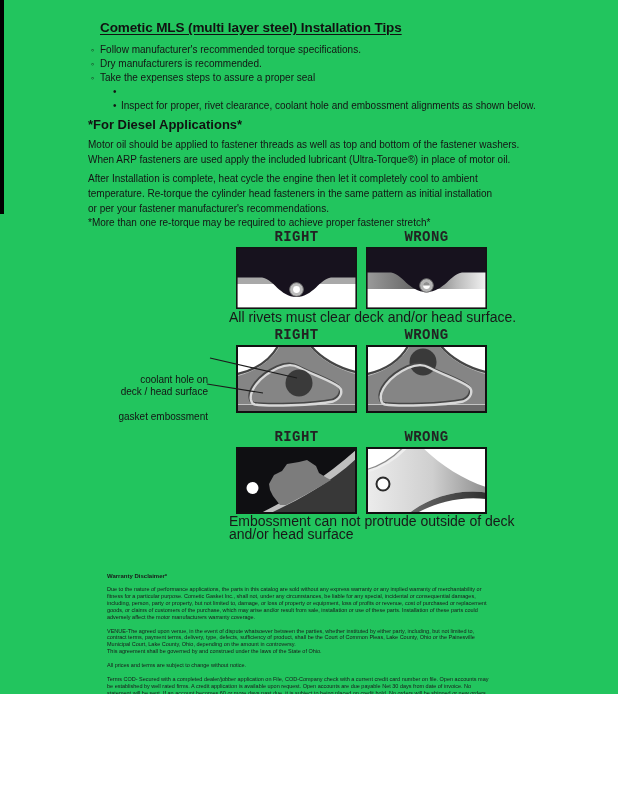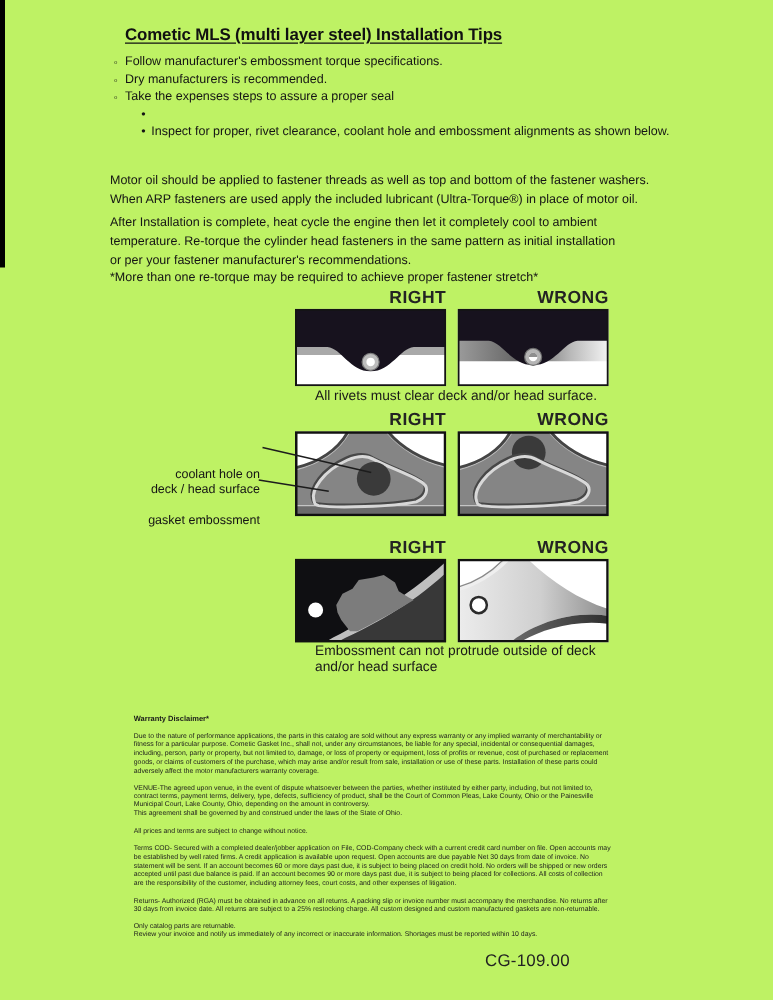--- a/index.html
+++ b/index.html
@@ -1,43 +1,43 @@
 <!DOCTYPE html>
 <html><head>
 <meta charset="utf-8">
 <style>
   html,body{margin:0;padding:0;background:#ffffff;}
   .page{
-    position:relative;width:618px;height:800px;background:#bef264;overflow:hidden;
+    position:relative;width:618px;height:694px;background:#22c55e;overflow:hidden;
     font-family:"Liberation Sans",sans-serif;color:#111;
   }
   .black-bar{position:absolute;left:0;top:0;width:4px;height:214px;background:#000;}
   .title{
     position:absolute;left:100px;top:20px;font-size:13.5px;font-weight:bold;
     letter-spacing:-0.1px;white-space:nowrap;text-decoration:underline;text-underline-offset:2px;
   }
   .tips{position:absolute;left:91px;top:43px;font-size:10px;line-height:14px;white-space:nowrap;color:#141414;}
   .row{display:flex;}
   .mark{width:9px;flex:0 0 9px;font-size:9px;}
   .row.sub{margin-left:22px;}
   .row.sub .mark{width:8px;flex:0 0 8px;font-size:10px;}
   .section-head{position:absolute;left:88px;top:117px;font-size:13px;font-weight:bold;white-space:nowrap;}
   .para{position:absolute;font-size:10px;line-height:15px;white-space:nowrap;color:#141414;}
   #p1{left:88px;top:137px;}
   #p2{left:88px;top:171px;}
   #note{left:88px;top:215px;}
-  .dg-head{position:absolute;width:121px;text-align:right;font-size:14px;font-weight:bold;
-    letter-spacing:0.4px;color:#232323;white-space:nowrap;}
+  .dg-head{position:absolute;width:121px;text-align:center;font-size:14px;font-weight:bold;
+    letter-spacing:0.4px;color:#232323;white-space:nowrap;font-family:Liberation Mono, monospace;}
   #h1r,#h1w{top:229px;} #h2r,#h2w{top:327px;} #h3r,#h3w{top:429px;}
   #h1r,#h2r,#h3r{left:236px;} #h1w,#h2w,#h3w{left:366px;}
   .panel{position:absolute;line-height:0;}
   #d1r{left:236px;top:247px;} #d1w{left:366px;top:247px;}
   #d2r{left:236px;top:345px;} #d2w{left:366px;top:345px;}
   #d3r{left:236px;top:447px;} #d3w{left:366px;top:447px;}
-  .caption{position:absolute;left:252px;font-size:11px;line-height:13px;color:#181818;white-space:nowrap;}
+  .caption{position:absolute;left:229px;font-size:14px;line-height:13px;color:#181818;white-space:nowrap;}
   #c1{top:311px;} #c2{top:415px;} #c3{top:515px;}
   .dg-label{position:absolute;width:100px;text-align:right;font-size:10px;line-height:11.5px;color:#141414;margin-top:33px;}
   #lbl-coolant{left:108px;top:341px;}
   #lbl-emboss{left:108px;top:378px;}
   #leaders{position:absolute;left:204px;top:349px;z-index:5;}
   .fineprint{position:absolute;left:107px;top:573px;width:420px;color:#1a1a1a;}
   .fp-head{font-size:6px;font-weight:bold;margin:0 0 7px 0;}
   .fp{font-size:5.5px;line-height:6.9px;margin:0 0 7px 0;white-space:nowrap;}
   .footer{position:absolute;left:388px;top:761px;font-size:13.5px;color:#222;letter-spacing:0.2px;text-align:right;}
 </style>
@@ -46,39 +46,40 @@
 
 <div class="page">
 
   <div class="black-bar"></div>
 
   <div class="title">Cometic MLS (multi layer steel) Installation Tips</div>
 
   <div class="tips">
     <div class="row">
       <span class="mark">◦</span>
-      <span>Follow manufacturer's embossment torque specifications.</span>
+      <span>Follow manufacturer's recommended torque specifications.</span>
     </div>
     <div class="row">
       <span class="mark">◦</span>
       <span>Dry manufacturers is recommended.</span>
     </div>
     <div class="row">
       <span class="mark">◦</span>
       <span>Take the expenses steps to assure a proper seal</span>
     </div>
     <div class="row sub">
       <span class="mark">•</span>
     </div>
     <div class="row sub">
       <span class="mark">•</span>
       <span>Inspect for proper, rivet clearance, coolant hole and embossment alignments as shown below.</span>
     </div>
   </div>
 
+  <div class="section-head">*For Diesel Applications*</div>
   <div class="para" id="p1">Motor oil should be applied to fastener threads as well as top and bottom of the fastener washers.<br>When ARP fasteners are used apply the included lubricant (Ultra-Torque®) in place of motor oil.</div>
   <div class="para" id="p2">After Installation is complete, heat cycle the engine then let it completely cool to ambient<br>temperature. Re-torque the cylinder head fasteners in the same pattern as initial installation<br>or per your fastener manufacturer's recommendations.</div>
   <div class="para" id="note">*More than one re-torque may be required to achieve proper fastener stretch*</div>
 
   <div class="dg-head" id="h1r">RIGHT</div>
   <div class="dg-head" id="h1w">WRONG</div>
 
   <div class="panel" id="d1r">
     <svg width="121" height="62" viewBox="0 0 121 62">
       <rect x="0" y="0" width="121" height="62" fill="#ffffff"></rect>

